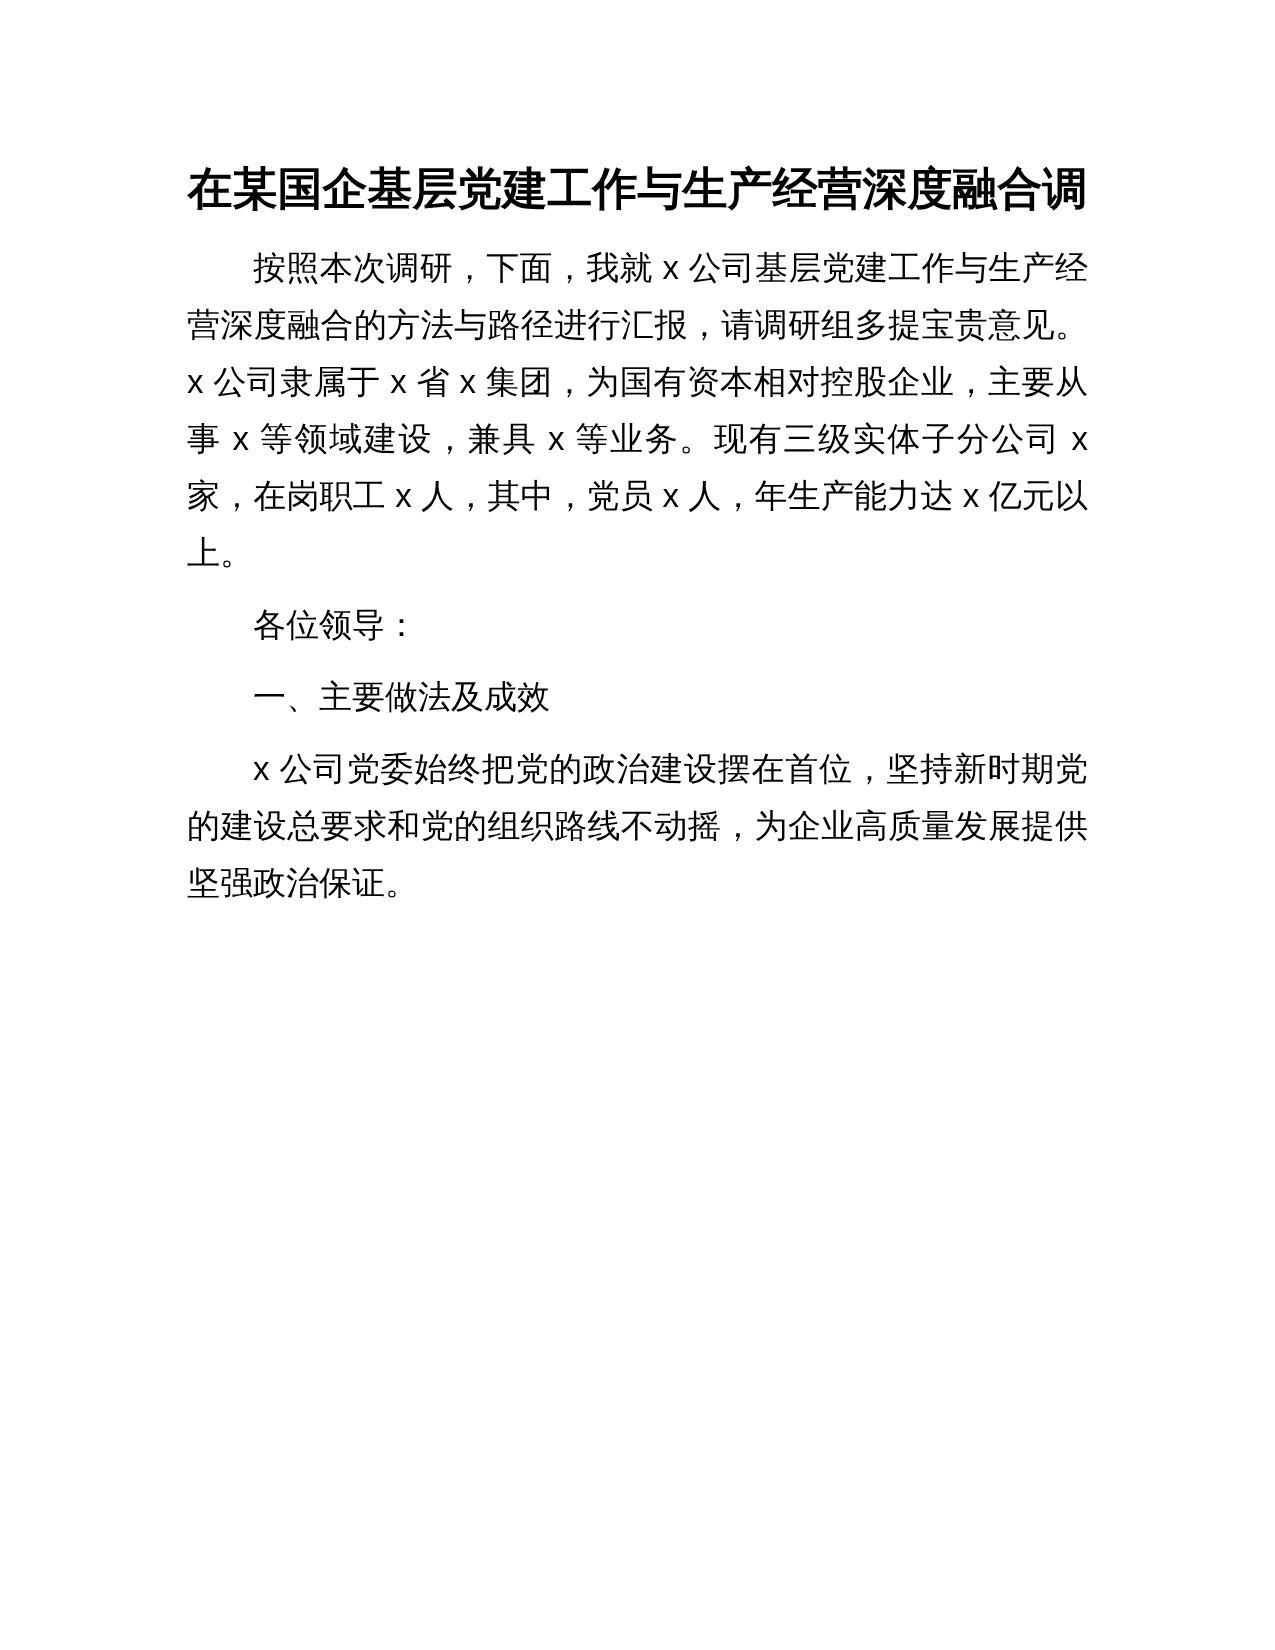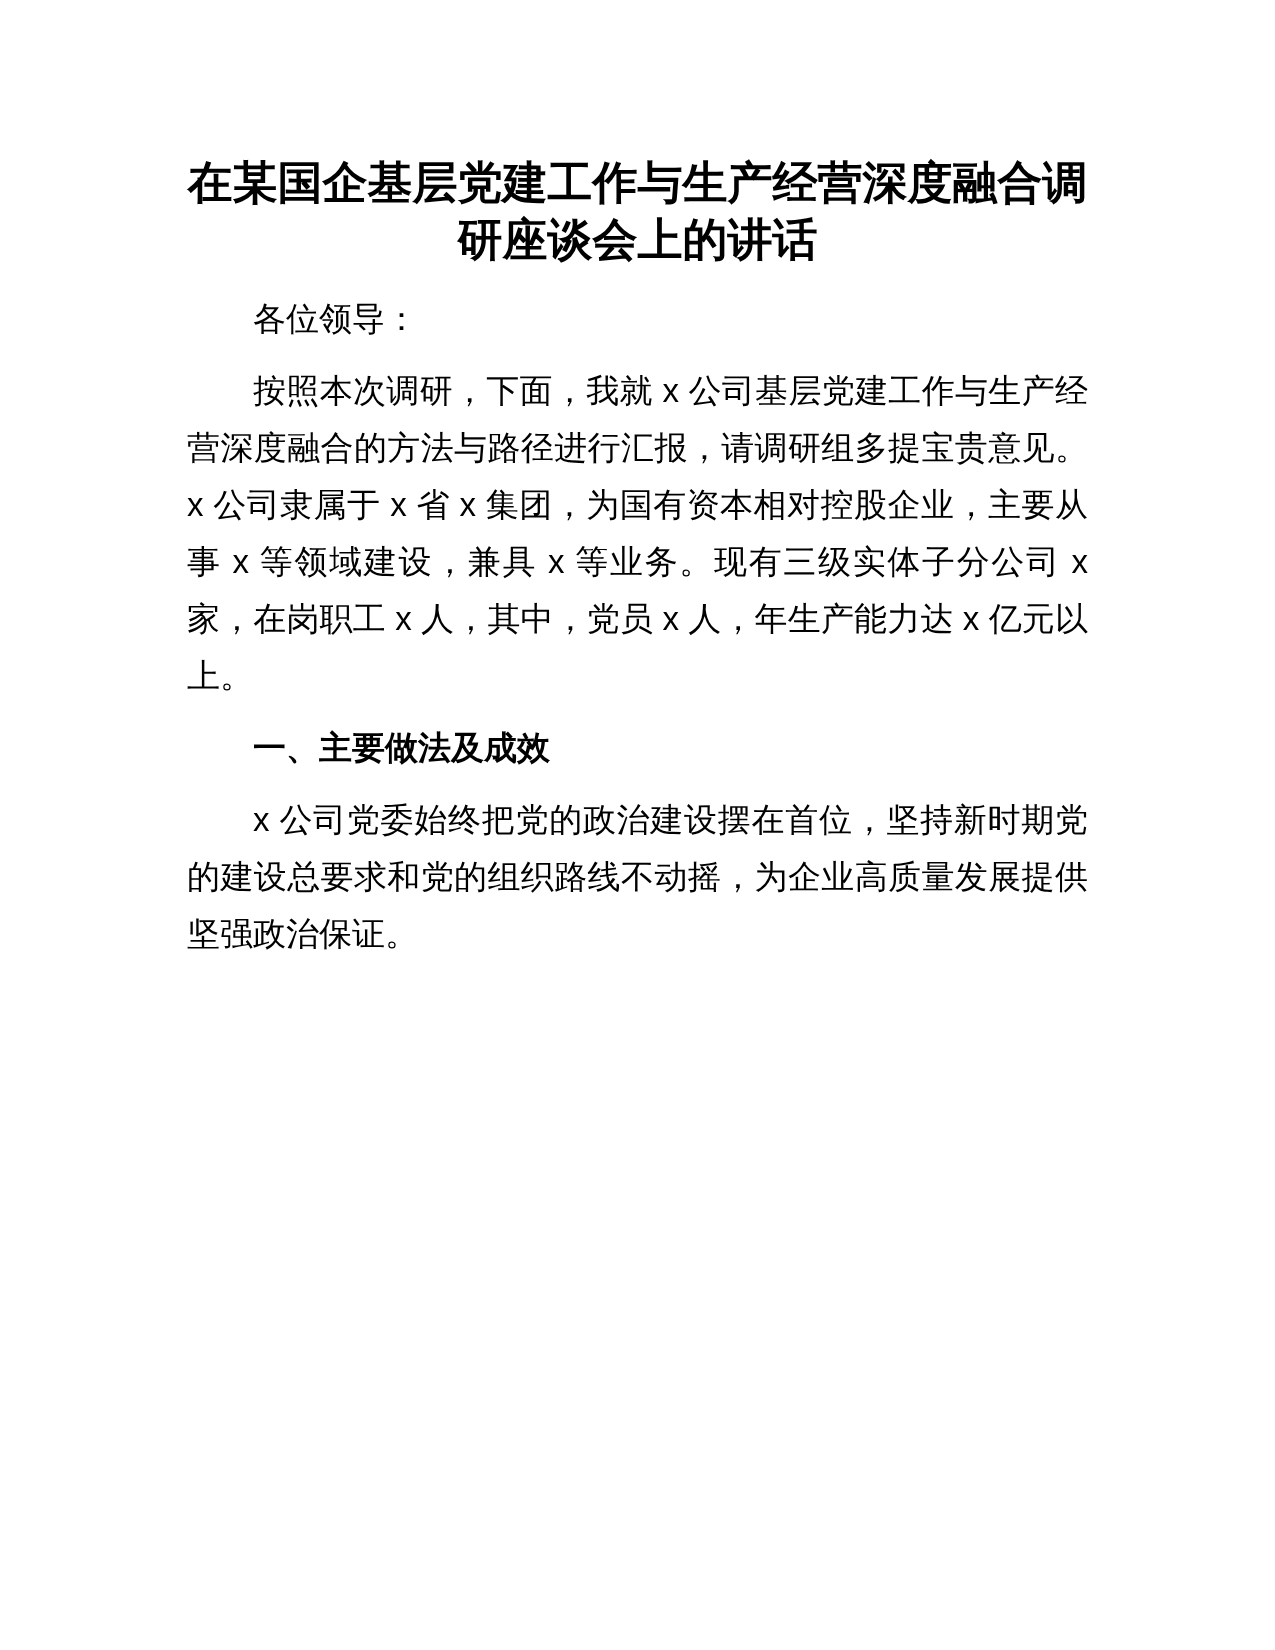--- a/index.html
+++ b/index.html
@@ -5,21 +5,21 @@
   html, body {
     margin: 0;
     padding: 0;
     background: #ffffff;
   }
   .page {
     position: relative;
     box-sizing: border-box;
     width: 1275px;
     height: 1348px;
-    margin: 4px auto;
+    margin: 10px auto;
     background: #ffffff;
     color: #000000;
     padding: 150px 187px 0 187px;
     font-family: "Liberation Sans", sans-serif;
     overflow: hidden;
   }
   .doc-title {
     margin: 0 0 22px 0;
     font-size: 45px;
     line-height: 57px;
@@ -32,33 +32,32 @@
   }
   .para {
     margin: 0 0 15px 0;
     font-size: 33px;
     line-height: 57px;
     text-align: justify;
     text-indent: 66px;
     letter-spacing: 0;
   }
   .para.heading {
-    font-weight: bold;
+    font-weight: normal;
   }
 </style>
 </head>
 <body>
 
 <div class="page">
   <h1 class="doc-title">
     <span class="tline">在某国企基层党建工作与生产经营深度融合调</span>
-    <span class="tline">研座谈会上的讲话</span>
   </h1>
 
+  <p class="para">按照本次调研，下面，我就 x 公司基层党建工作与生产经营深度融合的方法与路径进行汇报，请调研组多提宝贵意见。x 公司隶属于 x 省 x 集团，为国有资本相对控股企业，主要从事 x 等领域建设，兼具 x 等业务。现有三级实体子分公司 x 家，在岗职工 x 人，其中，党员 x 人，年生产能力达 x 亿元以上。</p>
+
   <p class="para">各位领导：</p>
-
-  <p class="para">按照本次调研，下面，我就 x 公司基层党建工作与生产经营深度融合的方法与路径进行汇报，请调研组多提宝贵意见。x 公司隶属于 x 省 x 集团，为国有资本相对控股企业，主要从事 x 等领域建设，兼具 x 等业务。现有三级实体子分公司 x 家，在岗职工 x 人，其中，党员 x 人，年生产能力达 x 亿元以上。</p>
 
   <p class="para heading">一、主要做法及成效</p>
 
   <p class="para">x 公司党委始终把党的政治建设摆在首位，坚持新时期党的建设总要求和党的组织路线不动摇，为企业高质量发展提供坚强政治保证。</p>
 
 </div>
 
 </body></html>

